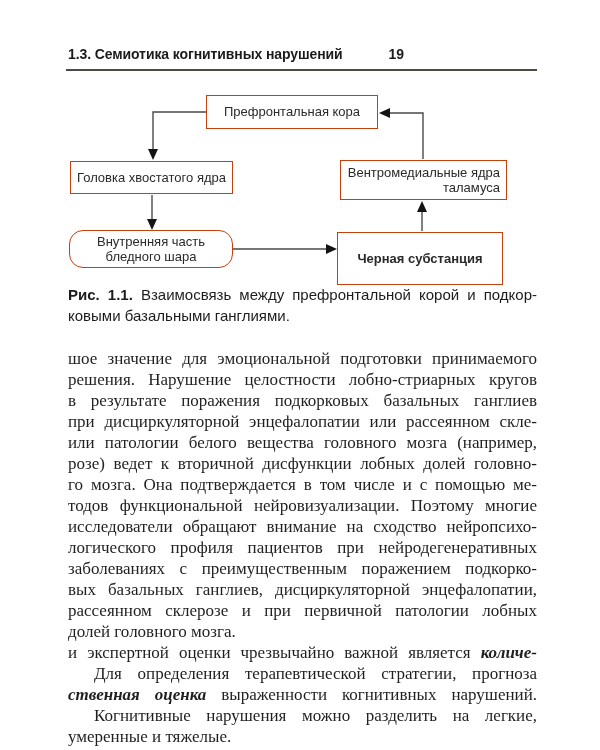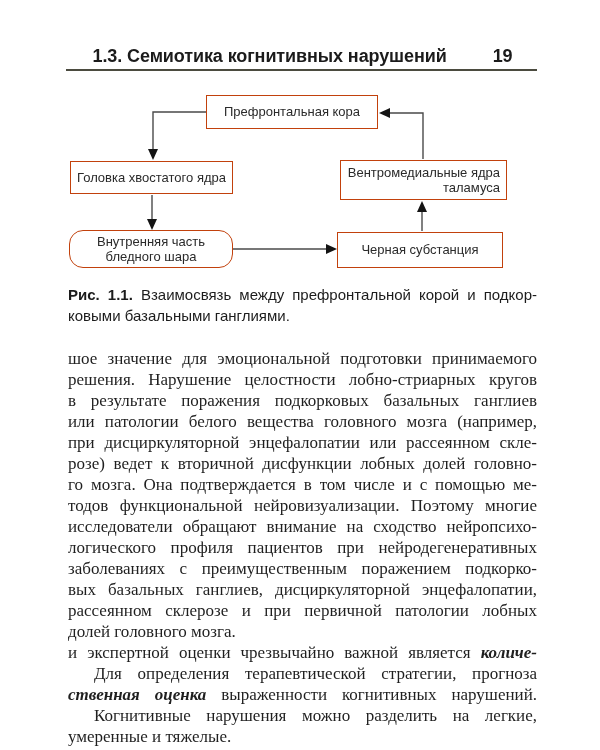--- a/index.html
+++ b/index.html
@@ -3,23 +3,23 @@
 <meta charset="utf-8">
 <style>
   html,body{margin:0;padding:0;background:#ffffff;}
   .page{
     position:relative;width:600px;height:750px;background:#ffffff;
     overflow:hidden;
   }
   
   .hdr{
     position:absolute;left:68px;top:46px;width:469px;
-    display:flex;justify-content:center;align-items:baseline;
+    display:flex;justify-content:flex-start;align-items:baseline;
     font-family:"Liberation Sans",sans-serif;font-weight:700;
-    font-size:18px;color:#1b1b1b;letter-spacing:-0.1px;
+    font-size:14px;color:#1b1b1b;letter-spacing:-0.1px;
   }
   .hdr .pageno{margin-left:46px;}
   .hdr-rule{
     position:absolute;left:66px;top:69px;width:471px;height:2px;
     background:#4b4b3f;
   }
   
   .figure{position:absolute;left:0;top:0;width:600px;height:300px;}
   .arrows{position:absolute;left:0;top:0;}
   .arrows path{stroke:#4a4a4a;stroke-width:1.4;fill:none;}
@@ -27,21 +27,21 @@
   .dbox{
     position:absolute;border:1px solid #c2410c;background:#ffffff;
     display:flex;align-items:center;justify-content:center;text-align:center;
     font-family:"Liberation Sans",sans-serif;font-size:13px;
     line-height:15.5px;color:#2a2a2a;padding:0 6px;box-sizing:border-box;
   }
   #box-a{left:206px;top:95px;width:172px;height:34px;}
   #box-b{left:70px;top:161px;width:163px;height:33px;}
   #box-c{left:69px;top:230px;width:164px;height:38px;border-radius:14px;}
   #box-d{left:340px;top:160px;width:167px;height:40px;text-align:right;}
-  #box-e{left:337px;top:232px;width:166px;height:36px;}
+  #box-e{left:337px;top:232px;width:166px;height:53px;font-weight:bold;}
   
   .caption{
     position:absolute;left:68px;top:285px;width:469px;
     font-family:"Liberation Sans",sans-serif;font-size:15px;
     line-height:20.5px;color:#1c1c1c;
   }
   
   .body-text{
     position:absolute;left:68px;top:348px;width:469px;
     font-family:"Liberation Serif",serif;font-size:17px;
@@ -96,22 +96,22 @@
 
   <div class="caption" id="caption">
       <div class="tline"><span class="bold">Рис. 1.1. </span><span>Взаимосвязь между префронтальной корой и подкор-</span></div>
       <div class="tline para-end"><span>ковыми базальными ганглиями.</span></div>
     </div>
 
   <div class="body-text" id="body">
       <div class="tline"><span>шое значение для эмоциональной подготовки принимаемого</span></div>
       <div class="tline"><span>решения. Нарушение целостности лобно-стриарных кругов</span></div>
       <div class="tline"><span>в результате поражения подкорковых базальных ганглиев</span></div>
+      <div class="tline"><span>при дисциркуляторной энцефалопатии или рассеянном скле-</span></div>
       <div class="tline"><span>или патологии белого вещества головного мозга (например,</span></div>
-      <div class="tline"><span>при дисциркуляторной энцефалопатии или рассеянном скле-</span></div>
       <div class="tline"><span>розе) ведет к вторичной дисфункции лобных долей головно-</span></div>
       <div class="tline"><span>го мозга. Она подтверждается в том числе и с помощью ме-</span></div>
       <div class="tline"><span>тодов функциональной нейровизуализации. Поэтому многие</span></div>
       <div class="tline"><span>исследователи обращают внимание на сходство нейропсихо-</span></div>
       <div class="tline"><span>логического профиля пациентов при нейродегенеративных</span></div>
       <div class="tline"><span>заболеваниях с преимущественным поражением подкорко-</span></div>
       <div class="tline"><span>вых базальных ганглиев, дисциркуляторной энцефалопатии,</span></div>
       <div class="tline"><span>рассеянном склерозе и при первичной патологии лобных</span></div>
       <div class="tline para-end"><span>долей головного мозга.</span></div>
       <div class="tline"><span>и экспертной оценки чрезвычайно важной является </span><span class="bolditalic">количе-</span></div>

